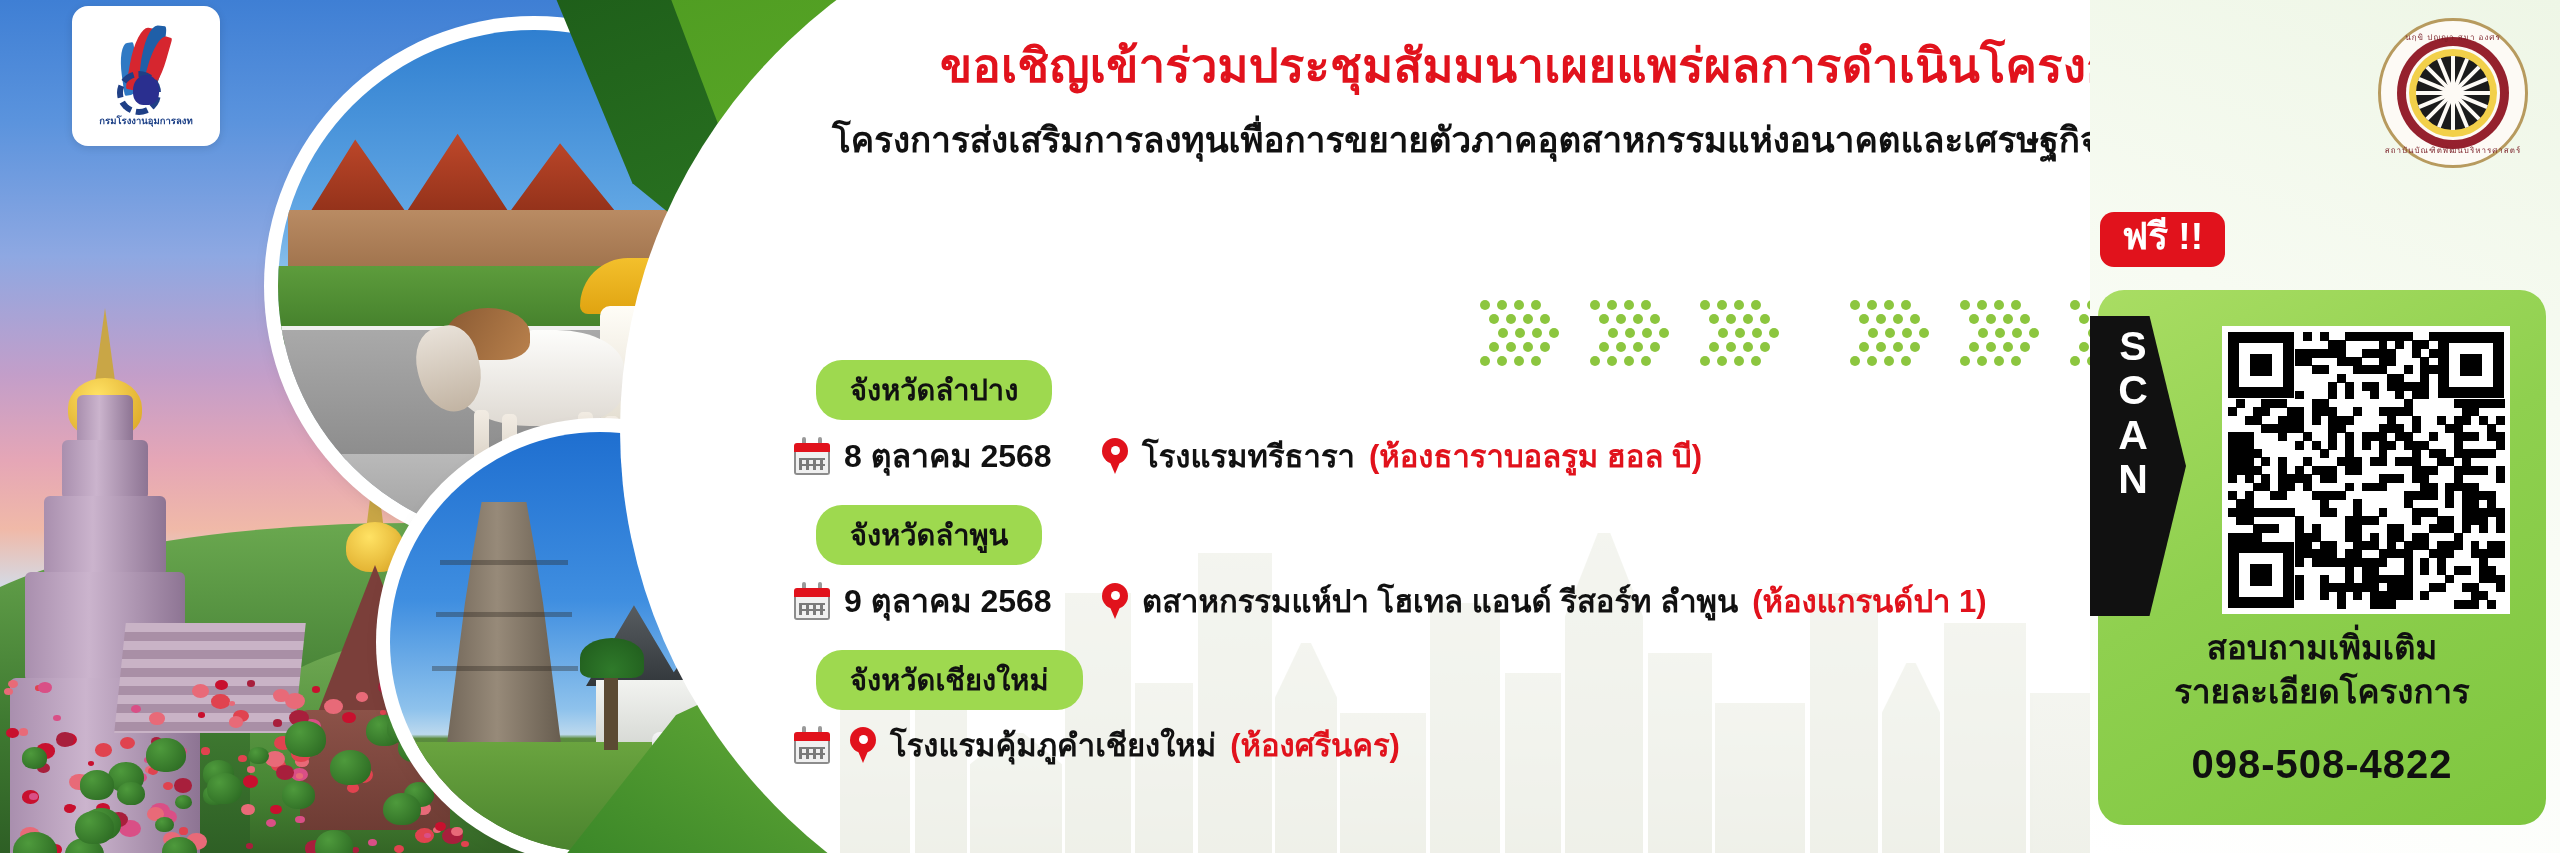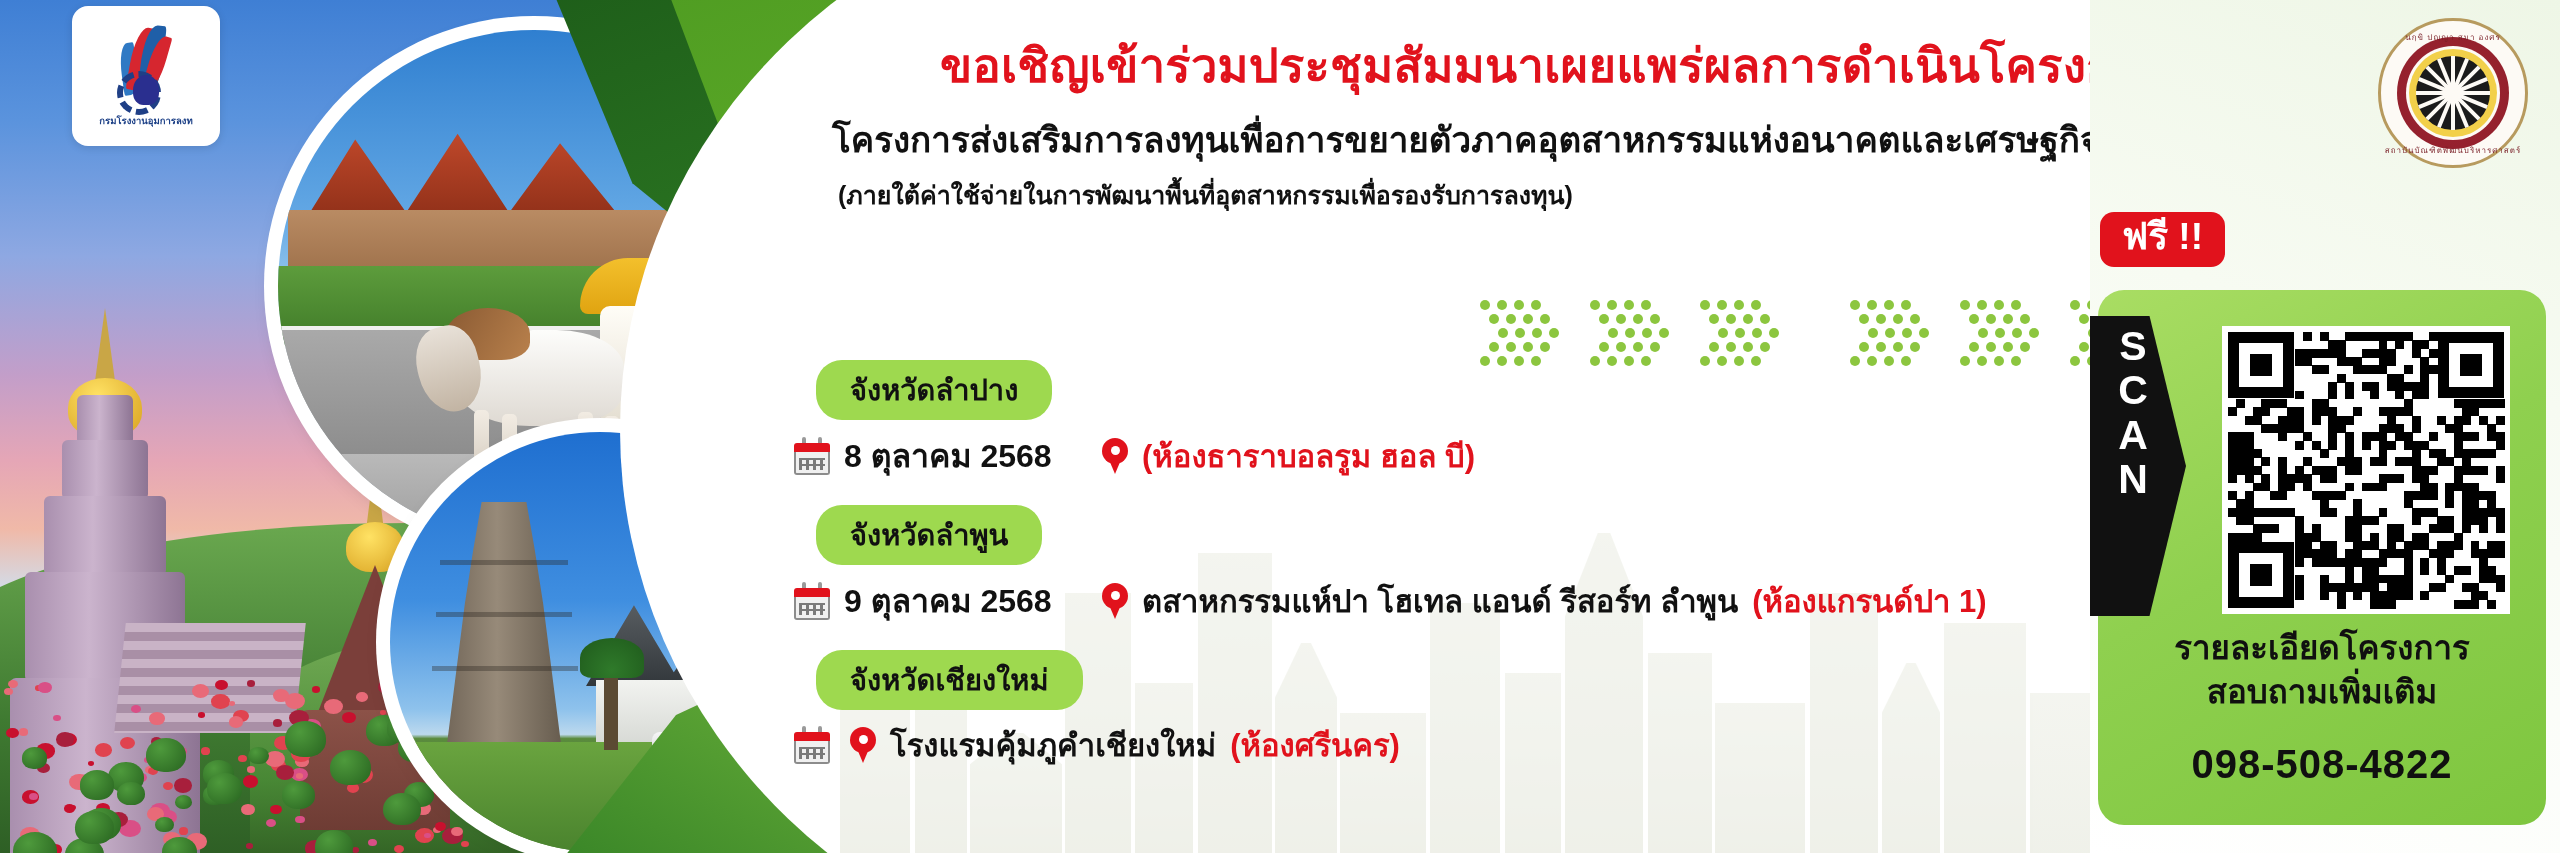--- a/index.html
+++ b/index.html
@@ -575,21 +575,20 @@
         <span class="sk" style="left: 828px; height: 200px; width: 64px;"></span>
         <span class="sk" style="left: 895px; height: 150px; width: 90px;"></span>
         <span class="sk" style="left: 990px; height: 260px; width: 68px;"></span>
         <span class="sk spire" style="left: 1062px; height: 190px; width: 58px;"></span>
         <span class="sk" style="left: 1124px; height: 230px; width: 82px;"></span>
         <span class="sk" style="left: 1210px; height: 160px; width: 70px;"></span>
       </div>
 
     <div class="headline">ขอเชิญเข้าร่วมประชุมสัมมนาเผยแพร่ผลการดำเนินโครงการ</div>
     <div class="subline">โครงการส่งเสริมการลงทุนเพื่อการขยายตัวภาคอุตสาหกรรมแห่งอนาคตและเศรษฐกิจหมุนเวียน</div>
-    <div class="paren">(ภายใต้ค่าใช้จ่ายในการพัฒนาพื้นที่อุตสาหกรรมเพื่อรองรับการลงทุน)</div>
 
 
     <div class="dots" id="dots">
         <span class="dot" style="background: rgb(140, 198, 63); left: 0px; top: 0px;"></span>
         <span class="dot" style="background: rgb(140, 198, 63); left: 17px; top: 0px;"></span>
         <span class="dot" style="background: rgb(140, 198, 63); left: 34px; top: 0px;"></span>
         <span class="dot" style="background: rgb(140, 198, 63); left: 51px; top: 0px;"></span>
         <span class="dot" style="background: rgb(140, 198, 63); left: 9px; top: 14px;"></span>
         <span class="dot" style="background: rgb(140, 198, 63); left: 26px; top: 14px;"></span>
         <span class="dot" style="background: rgb(140, 198, 63); left: 43px; top: 14px;"></span>
@@ -717,20 +716,21 @@
           <span class="cal-top"></span>
             <span class="cal-body"></span>
             <span class="cal-grid"></span>
         </span>
         <span class="date-txt">8 ตุลาคม 2568</span>
         <span class="pin-icon">
           <span class="pin-tail"></span>
             <span class="pin-head"></span>
             <span class="pin-dot"></span>
         </span>
+        <span class="venue">โรงแรมทรีธารา</span>
         <span class="room">(ห้องธาราบอลรูม ฮอล บี)</span>
       </div>
     </div>
 
     <div class="prov-block" style="top:505px;">
       <span class="prov-pill">จังหวัดลำพูน</span>
       <div class="prov-line">
         <span class="cal-icon">
           <span class="ring" style="left:8px;"></span>
             <span class="ring" style="left:24px;"></span>
@@ -1248,20 +1248,20 @@
             <span class="qm" style="left: 150.545px; top: 267.636px; width: 8.96364px; height: 8.96364px;"></span>
             <span class="qm" style="left: 158.909px; top: 267.636px; width: 8.96364px; height: 8.96364px;"></span>
             <span class="qm" style="left: 225.818px; top: 267.636px; width: 8.96364px; height: 8.96364px;"></span>
             <span class="qm" style="left: 234.182px; top: 267.636px; width: 8.96364px; height: 8.96364px;"></span>
             <span class="qm" style="left: 242.545px; top: 267.636px; width: 8.96364px; height: 8.96364px;"></span>
             <span class="qm" style="left: 259.273px; top: 267.636px; width: 8.96364px; height: 8.96364px;"></span>
           </div>
       </div>
 
       <div class="qr-caption">
+        <div>สอบถามเพิ่มเติม</div>
         <div>รายละเอียดโครงการ</div>
-        <div>สอบถามเพิ่มเติม</div>
       </div>
       <div class="qr-phone">098-508-4822</div>
     </div>
   </div>
 
 </div>
 
 </body></html>

